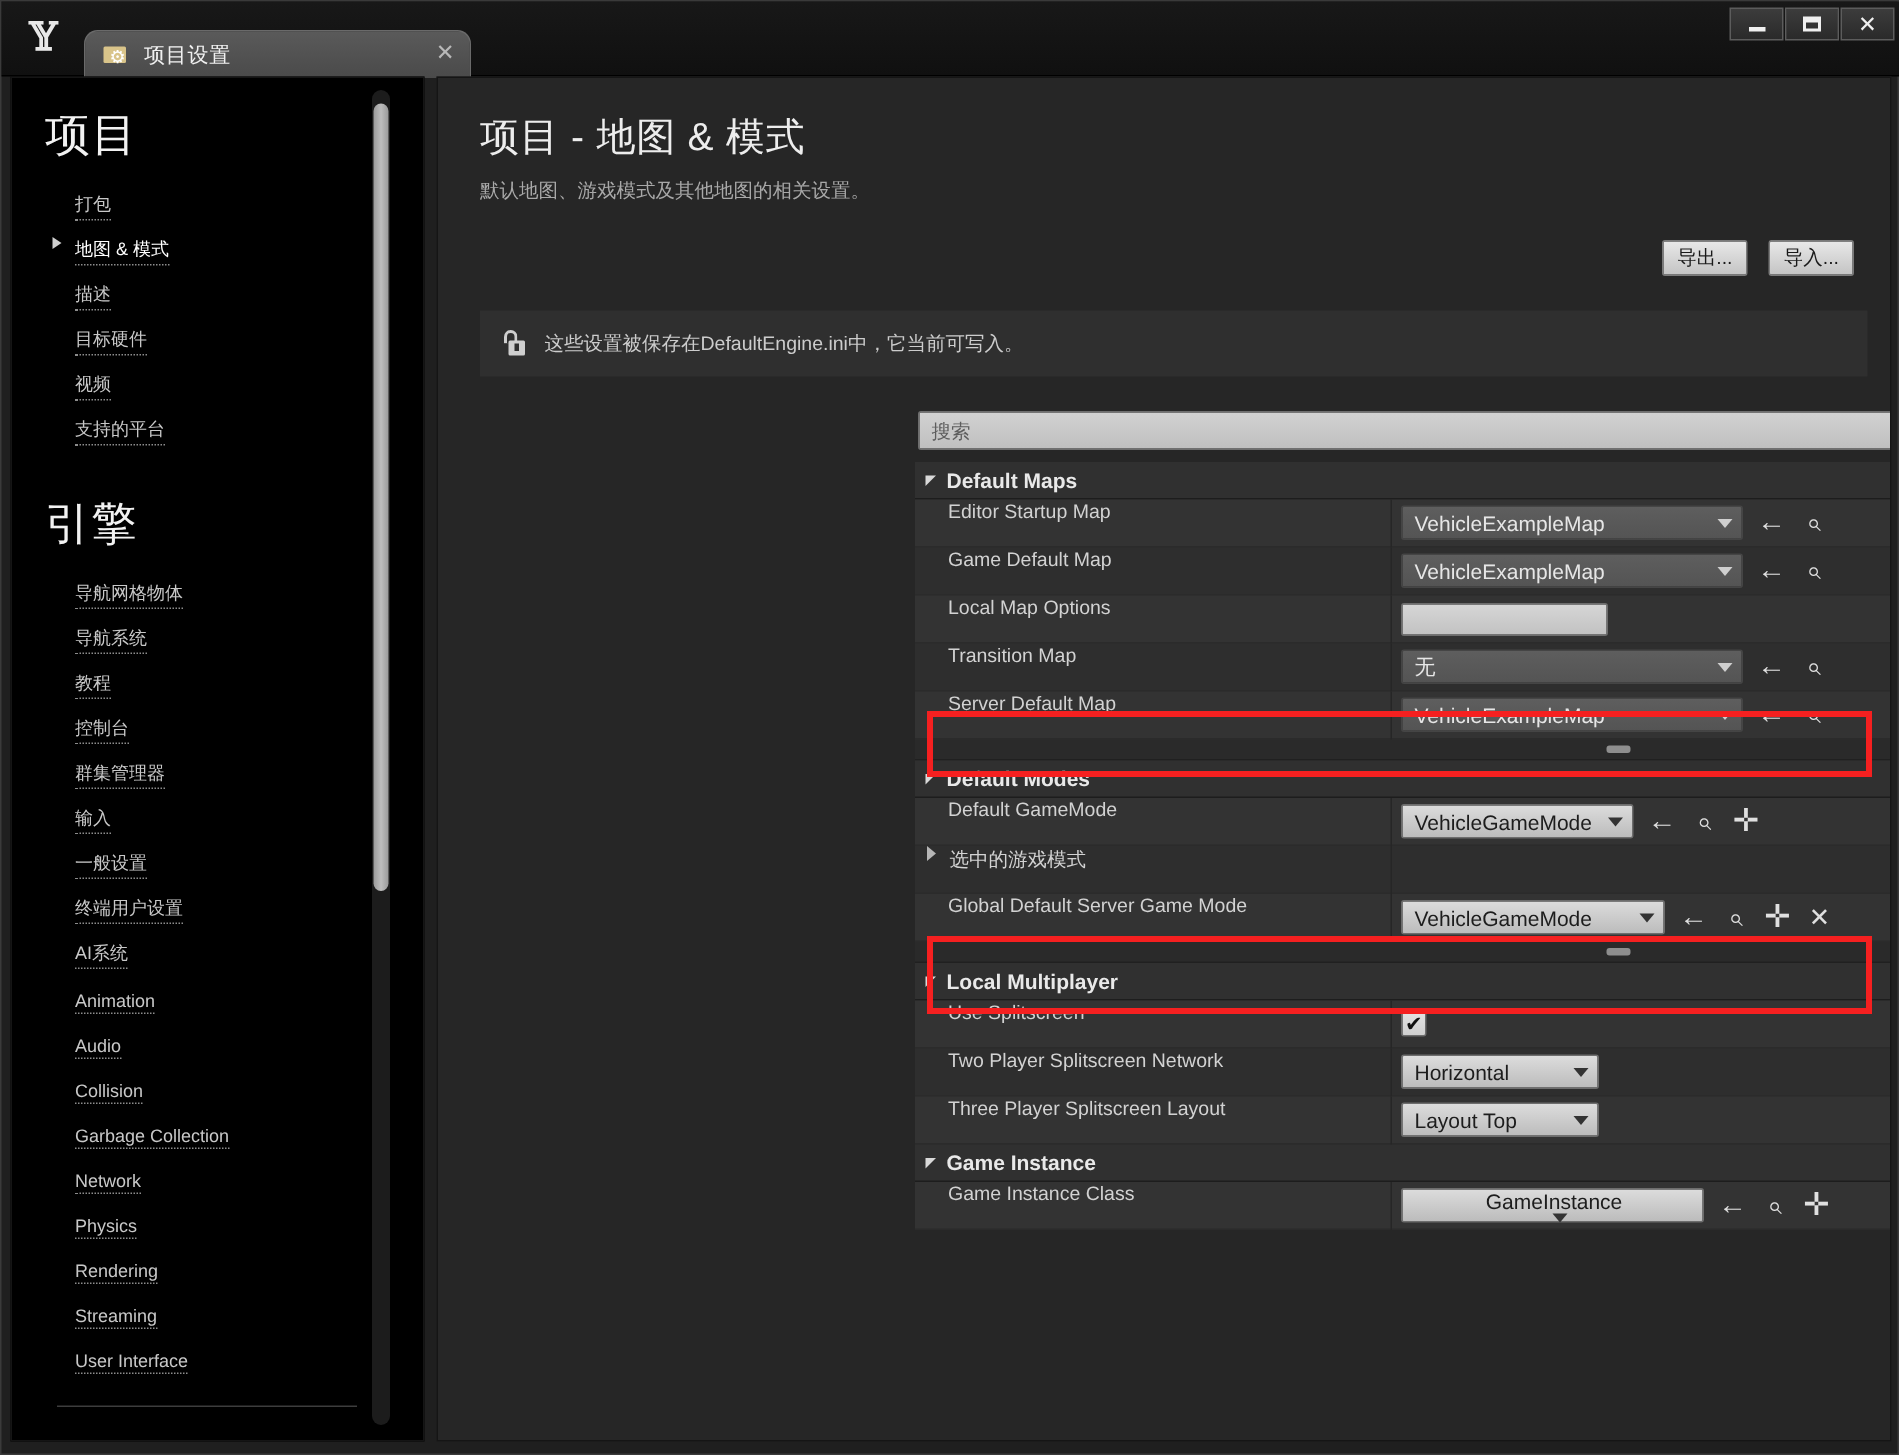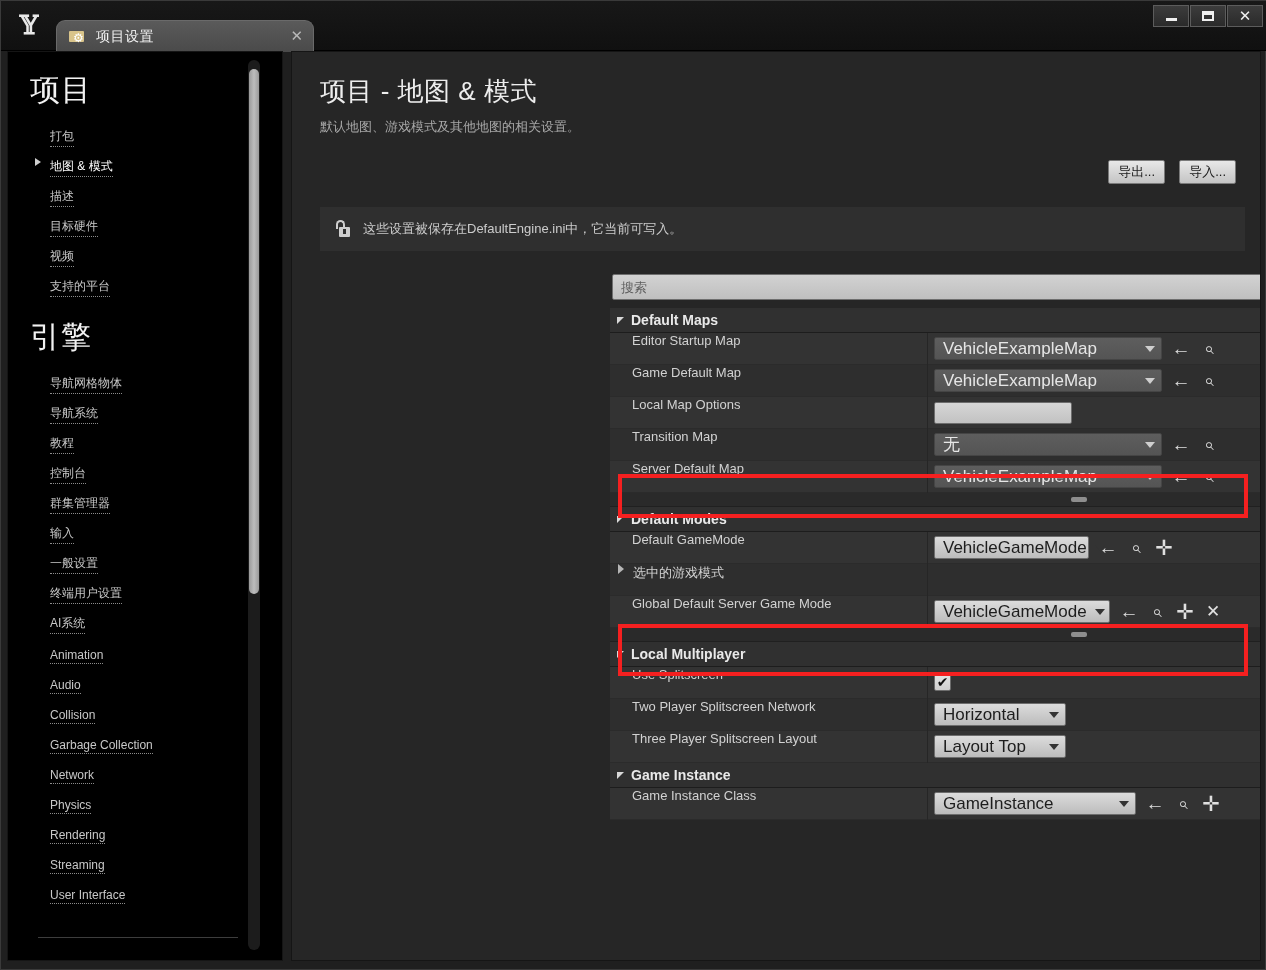--- a/index.html
+++ b/index.html
@@ -82,21 +82,21 @@
     width: 276px; height: 910px;
     background: #000000;
     border: 1px solid #151515;
     overflow: hidden;
   }
   #sidebar-inner { position: absolute; left: 0; top: 0; width: 238px; }
   .side-group-title {
     color: #f2f2f2; font-size: 30px; font-weight: normal;
     margin: 18px 0 6px 22px; letter-spacing: 1px;
   }
-  #grp-engine-title { margin-top: 20px; }
+  #grp-engine-title { margin-top: 32px; }
   .side-item {
     position: relative;
     height: 30px; display: flex; align-items: flex-end;
     padding-left: 42px;
     color: #c8c8c8; font-size: 12px;
   }
   .side-item .lbl {
     border-bottom: 1px dotted #8c8c8c; padding-bottom: 1px;
   }
   .side-item.active .lbl { color: #ffffff; }
@@ -234,21 +234,21 @@
     border-left: 6px solid #b6b6b6;
     border-top: 5px solid transparent;
     border-bottom: 5px solid transparent;
   }
   .pvalue { display: flex; align-items: center; padding-left: 6px; }
 
   .combo {
     height: 23px; background: linear-gradient(#dcdcdc,#bcbcbc);
     border: 1px solid #6d6d6d; border-radius: 2px;
     display: flex; align-items: center; justify-content: space-between;
-    color: #1d1d1d; font-size: 17px;
+    color: #1d1d1d; font-size: 14px;
     padding: 0 6px 0 8px;
   }
   .combo.dim { background: linear-gradient(#5e5e5e,#545454); color: #e6e6e6; border-color: #454545;}
   .combo .caret {
     width: 0; height: 0; margin-left: 8px;
     border-top: 6px solid #333;
     border-left: 5px solid transparent;
     border-right: 5px solid transparent;
   }
   .combo.dim .caret { border-top-color: #cfcfcf; }
@@ -586,21 +586,21 @@
         <div class="cat-header">
           <span class="tri"></span>
           <span>Game Instance</span>
         </div>
         <div style="position: relative;">
           <div class="prow">
             <div class="pname">
               <span>Game Instance Class</span>
             </div>
             <div class="pvalue">
-              <div class="combo" style="width: 202px;">
+              <div class="combo" style="width: 202px; flex-direction: column;">
                 <span>GameInstance</span>
                 <span class="caret"></span>
               </div>
               <span class="act back">←</span>
               <span class="act find">⌕</span>
               <span class="act plus">✛</span>
             </div>
           </div>
         </div>
         <div class="hl" id="hl-server-map"></div>

